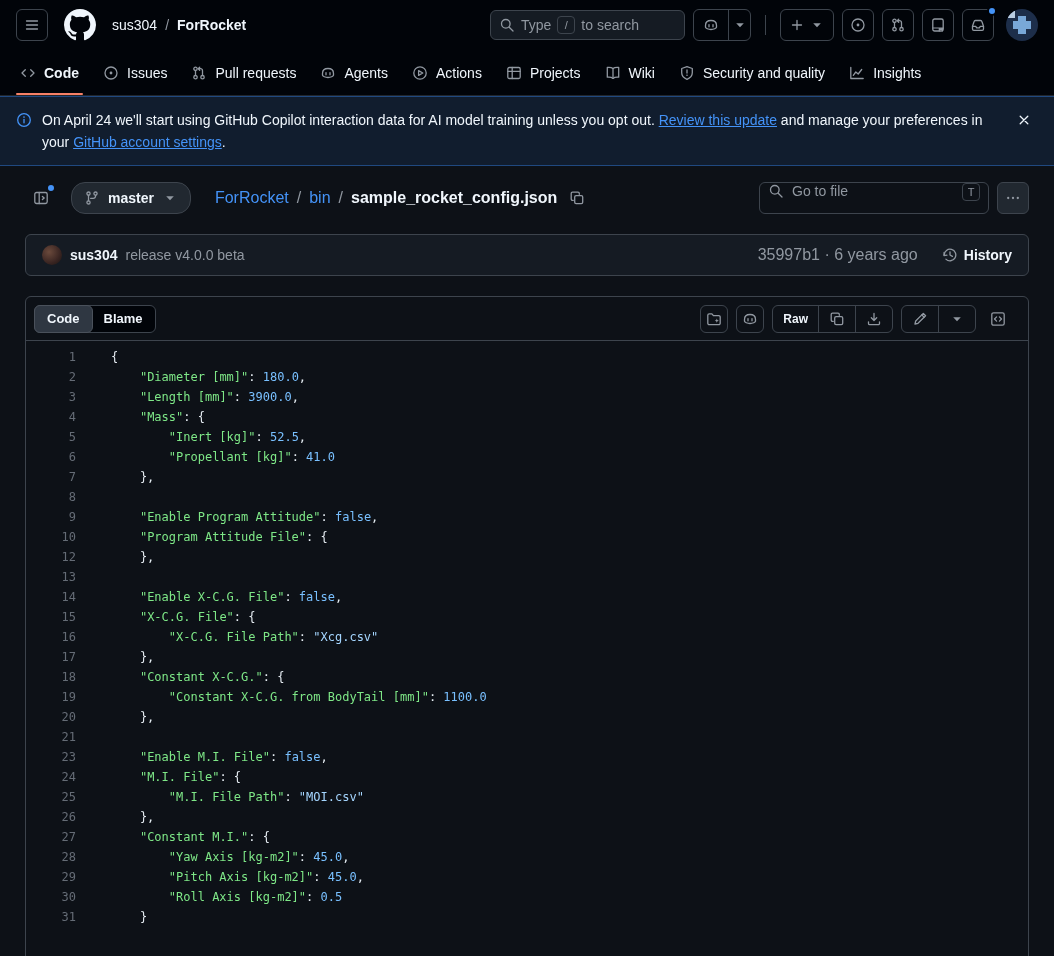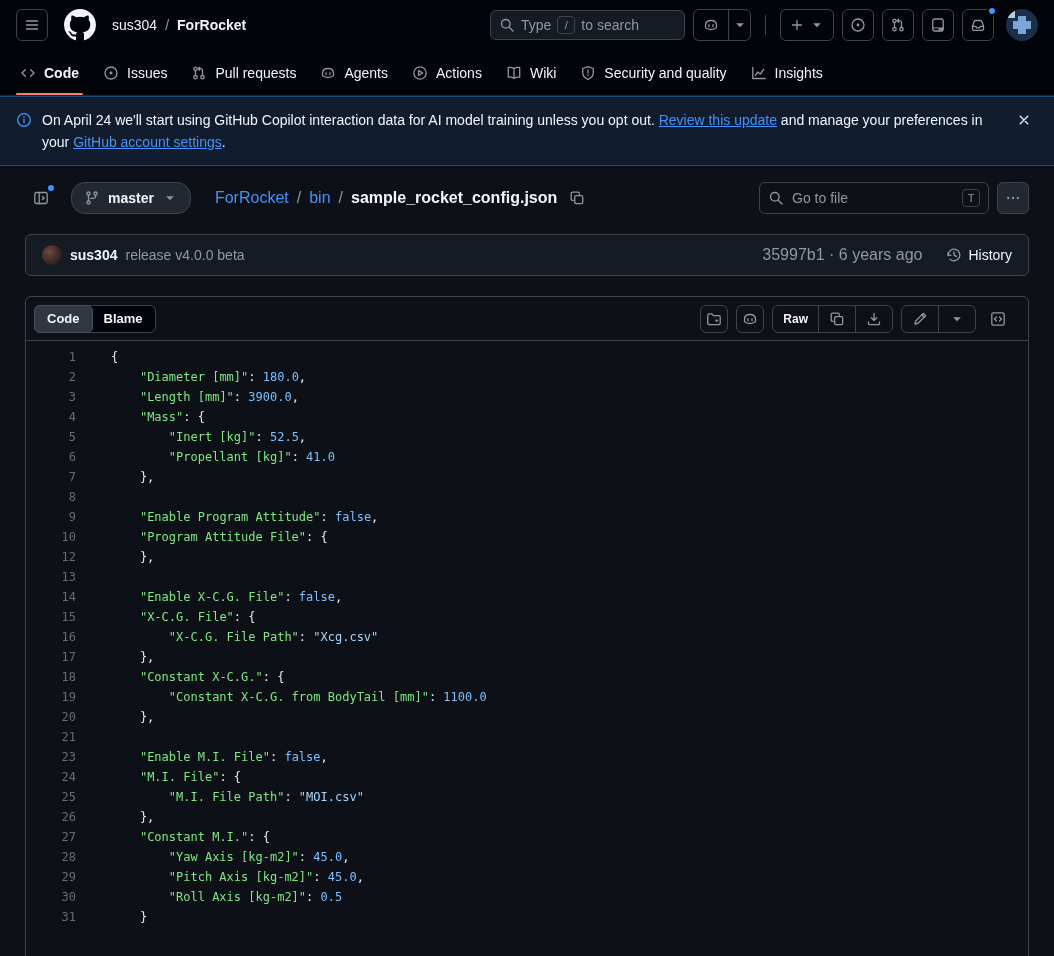--- a/index.html
+++ b/index.html
@@ -55,37 +55,37 @@
   .tree-btn .dot-badge { border-color:#0d1117; top:1px; right:1px; }
   .branch-btn { height:32px; margin-left:14px; padding:0 12px; display:flex; align-items:center; gap:8px;
                 background:#212830; border:1px solid #3d444d; border-radius:14px; cursor:pointer; }
   .branch-btn .b-label { font-size:14px; font-weight:700; color:#f0f6fc; }
   .branch-btn .mut { color:#9198a1; display:flex; }
   .crumbs { margin-left:24px; font-size:16px; display:flex; align-items:center; white-space:nowrap; }
   .crumbs a { color:#4493f8; text-decoration:none; cursor:pointer; }
   .crumbs .c-sep { color:#9198a1; padding:0 8px; }
   .crumbs .c-cur { font-weight:700; color:#f0f6fc; }
   .copy-path { color:#9198a1; margin-left:12px; cursor:pointer; display:flex; }
-  .goto-box { width:230px; height:32px; border:1px solid #3d444d; border-radius:6px; display:flex; align-items:center;
+  .goto-box { width:230px; height:32px; border:1px solid #3d444d; border-radius:6px; display:flex; 
               gap:8px; padding:0 8px; color:#9198a1; font-size:14px; cursor:text; }
   .goto-box .g-ph { flex:1; }
   .kebab-btn { width:32px; height:32px; margin-left:8px; background:#212830; border:1px solid #3d444d; border-radius:6px;
                color:#9198a1; display:flex; align-items:center; justify-content:center; cursor:pointer; }
 
   
   .commit-bar { margin-top:20px; height:42px; background:#151b23; border:1px solid #3d444d; border-radius:6px;
                 display:flex; align-items:center; padding:0 16px; gap:8px; }
   .c-avatar { width:20px; height:20px; border-radius:50%; flex-shrink:0;
               background:radial-gradient(circle at 35% 35%, #6b4a3c, #3a2522 60%, #171311); }
   .c-author { font-size:14px; font-weight:700; }
   .c-msg { font-size:14px; color:#9198a1; }
   .c-meta { margin-left:auto; font-size:16px; color:#9198a1; }
   .history-link { display:flex; align-items:center; gap:6px; margin-left:16px; cursor:pointer; }
   .history-link .h-icon { color:#9198a1; display:flex; }
-  .history-link .h-label { font-size:14px; font-weight:400; color:#f0f6fc; }
+  .history-link .h-label { font-size:14px; font-weight:700; color:#f0f6fc; }
 
   
   .file-box { margin-top:20px; border:1px solid #3d444d; border-radius:6px 6px 0 0; height:700px; overflow:hidden; }
   .file-toolbar { height:44px; display:flex; align-items:center; padding:0 8px; border-bottom:1px solid #3d444d; }
   .seg-ctl { display:flex; border:1px solid #3d444d; border-radius:6px; background:#010409; height:28px; }
   .seg { padding:0 12px; display:flex; align-items:center; font-size:13px; font-weight:600; color:#f0f6fc; cursor:pointer; }
   .seg.active { background:#2f3742; border:1px solid #4a515b; border-radius:6px; margin:-1px; }
   .tb-right { margin-left:auto; display:flex; align-items:center; gap:8px; padding-right:8px; }
   .tb-icon-btn { width:28px; height:28px; border:1px solid #3d444d; border-radius:6px; color:#9198a1;
                  display:flex; align-items:center; justify-content:center; cursor:pointer; background:transparent; }
@@ -259,20 +259,29 @@
         <span>Agents</span>
       </div>
       <div class="tab">
         <span class="t-icon">
           <svg width="16" height="16" viewBox="0 0 16 16" fill="none" stroke="currentColor" stroke-width="1.3" stroke-linecap="round" stroke-linejoin="round">
             <circle cx="8" cy="8" r="6.2"></circle>
             <path d="M6.6 5.6v4.8L10.8 8Z"></path>
           </svg>
         </span>
         <span>Actions</span>
+      </div>
+      <div class="tab">
+        <span class="t-icon">
+          <svg width="16" height="16" viewBox="0 0 16 16" fill="none" stroke="currentColor" stroke-width="1.3" stroke-linecap="round" stroke-linejoin="round">
+            <rect x="1.8" y="2.5" width="12.4" height="11" rx="1.5"></rect>
+            <path d="M6.2 2.5v11M6.2 6.4h8M1.8 6.4h4.4"></path>
+          </svg>
+        </span>
+        <span>Projects</span>
       </div>
       <div class="tab">
         <span class="t-icon">
           <svg width="16" height="16" viewBox="0 0 16 16" fill="none" stroke="currentColor" stroke-width="1.3" stroke-linecap="round" stroke-linejoin="round">
             <path d="M8 3.6C6.6 2.5 4.6 2.2 2.3 2.5v9.7c2.3-.3 4.3 0 5.7 1.2 1.4-1.2 3.4-1.5 5.7-1.2V2.5C11.4 2.2 9.4 2.5 8 3.6Z"></path>
             <path d="M8 3.6v9.8"></path>
           </svg>
         </span>
         <span>Wiki</span>
       </div>

